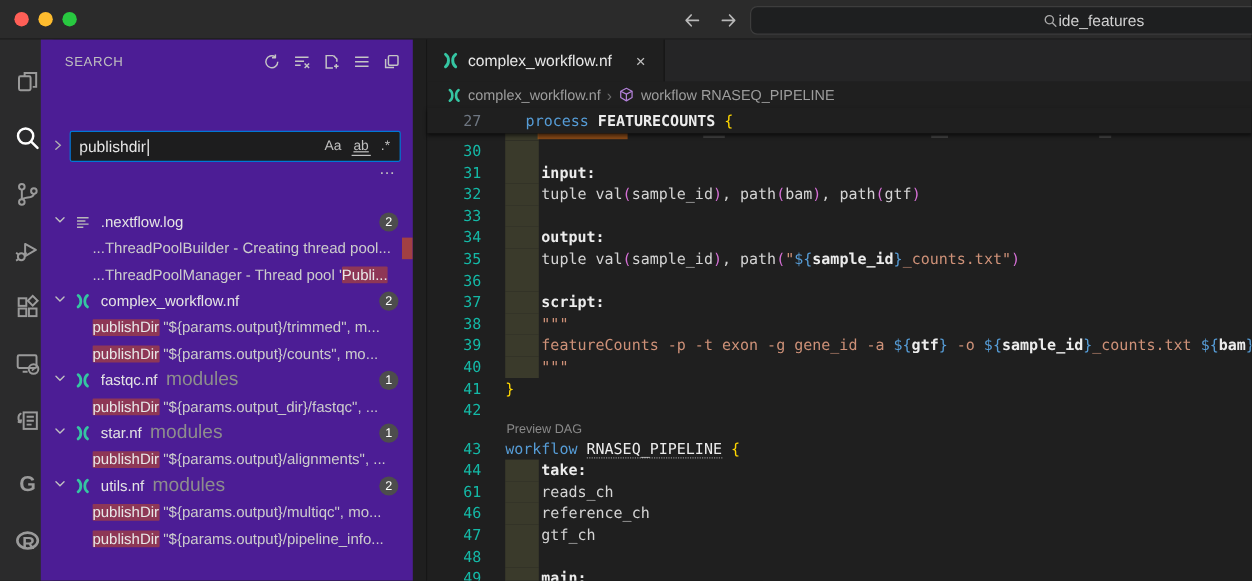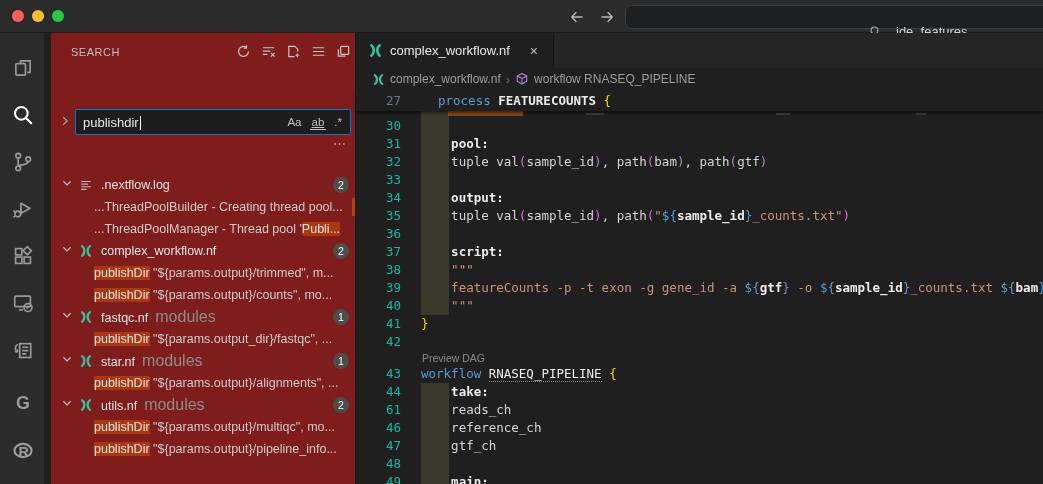--- a/index.html
+++ b/index.html
@@ -12,33 +12,33 @@
               background:#2b2b2b; border-bottom:1px solid #1a1a1a; }
   .traffic { position:absolute; top:10px; width:12px; height:12px; border-radius:50%; }
   .t-red   { left:12px;  background:#ff5f57; }
   .t-yel   { left:32px;  background:#febc2e; }
   .t-grn   { left:52px;  background:#28c840; }
   .navbtn  { position:absolute; top:6px; width:22px; height:22px; display:flex;
              align-items:center; justify-content:center; color:#b8b8b8; }
   .nav-back { left:566px; } .nav-fwd { left:596px; }
   .cmdcenter { position:absolute; left:625px; top:5px; right:-8px; height:24px;
                background:#1e1f20; border:1px solid #3d3d3d; border-radius:6px; }
-  .cmdcenter-inner { position:absolute; left:243px; top:14px; height:22px; display:flex;
-               align-items:center; gap:14px; color:#cfcfcf; font-size:13px; }
+  .cmdcenter-inner { position:absolute; left:243px; top:0; height:22px; display:flex;
+               align-items:center; gap:0; color:#cfcfcf; font-size:13px; }
 
   
   .activitybar { position:absolute; left:0; top:33px; width:45px; bottom:0;
                  background:#2b2b2c; border-right:1px solid #1d1d1d; }
   .ab-item { position:absolute; left:0; width:45px; height:40px; display:flex;
              align-items:center; justify-content:center; color:#9a9a9a; }
   .ab-item.active { color:#ffffff; }
 
   
-  .sidebar { position:absolute; left:51px; top:33px; width:310px; bottom:0;
-             background:#7f1d1d; overflow:hidden; }
+  .sidebar { position:absolute; left:34px; top:33px; width:310px; bottom:0;
+             background:#4c1d95; overflow:hidden; }
   .sb-header { position:absolute; left:0; top:0; width:100%; height:35px; }
   .sb-title { position:absolute; left:20px; top:13px; font-size:11px; color:#bfbfbf;
               letter-spacing:0.5px; }
   .sb-actions { position:absolute; right:10px; top:10px; display:flex; gap:9px; color:#c5c5c5; }
   .sb-actions .act { width:16px; height:16px; display:flex; align-items:center; justify-content:center; }
 
   .replace-toggle { position:absolute; left:8px; top:82px; color:#b0b0b0; }
   .searchbox { position:absolute; left:24px; top:76px; width:318px; max-width:calc(100% - 34px);
                height:26px; background:#1d1d1e; border:1px solid #0078d4; border-radius:2px;
                display:flex; align-items:center; }
@@ -409,21 +409,21 @@
         </div>
       <div class="sliver">
         <div class="olive"></div>
           <div class="brown"></div>
         <div class="speck" style="left:230px;width:18px"></div>
         <div class="speck" style="left:420px;width:14px"></div>
         <div class="speck" style="left:560px;width:10px"></div>
       </div>
       <div id="code-lines">
           <div class="cl"><span class="indent-block"></span><span class="ln">30</span><span class="ctext"></span></div>
-          <div class="cl"><span class="indent-block"></span><span class="ln">31</span><span class="ctext"><span class="tk-pl">    </span><span class="tk-lbl">pool:</span></span></div>
+          <div class="cl"><span class="indent-block"></span><span class="ln">31</span><span class="ctext"><span class="tk-pl">    </span><span class="tk-lbl">input:</span></span></div>
           <div class="cl"><span class="indent-block"></span><span class="ln">32</span><span class="ctext"><span class="tk-pl">    </span><span class="tk-pl">tuple val</span><span class="tk-pp">(</span><span class="tk-pl">sample_id</span><span class="tk-pp">)</span><span class="tk-pl">, path</span><span class="tk-pp">(</span><span class="tk-pl">bam</span><span class="tk-pp">)</span><span class="tk-pl">, path</span><span class="tk-pp">(</span><span class="tk-pl">gtf</span><span class="tk-pp">)</span></span></div>
           <div class="cl"><span class="indent-block"></span><span class="ln">33</span><span class="ctext"></span></div>
           <div class="cl"><span class="indent-block"></span><span class="ln">34</span><span class="ctext"><span class="tk-pl">    </span><span class="tk-lbl">output:</span></span></div>
           <div class="cl"><span class="indent-block"></span><span class="ln">35</span><span class="ctext"><span class="tk-pl">    </span><span class="tk-pl">tuple val</span><span class="tk-pp">(</span><span class="tk-pl">sample_id</span><span class="tk-pp">)</span><span class="tk-pl">, path</span><span class="tk-pp">(</span><span class="tk-s">"</span><span class="tk-ib">${</span><span class="tk-iv">sample_id</span><span class="tk-ib">}</span><span class="tk-s">_counts.txt"</span><span class="tk-pp">)</span></span></div>
           <div class="cl"><span class="indent-block"></span><span class="ln">36</span><span class="ctext"></span></div>
           <div class="cl"><span class="indent-block"></span><span class="ln">37</span><span class="ctext"><span class="tk-pl">    </span><span class="tk-lbl">script:</span></span></div>
           <div class="cl"><span class="indent-block"></span><span class="ln">38</span><span class="ctext"><span class="tk-pl">    </span><span class="tk-s">"""</span></span></div>
           <div class="cl"><span class="indent-block"></span><span class="ln">39</span><span class="ctext"><span class="tk-pl">    </span><span class="tk-s">featureCounts -p -t exon -g gene_id -a </span><span class="tk-ib">${</span><span class="tk-iv">gtf</span><span class="tk-ib">}</span><span class="tk-s"> -o </span><span class="tk-ib">${</span><span class="tk-iv">sample_id</span><span class="tk-ib">}</span><span class="tk-s">_counts.txt </span><span class="tk-ib">${</span><span class="tk-iv">bam</span><span class="tk-ib">}</span></span></div>
           <div class="cl"><span class="indent-block"></span><span class="ln">40</span><span class="ctext"><span class="tk-pl">    </span><span class="tk-s">"""</span></span></div>
           <div class="cl"><span class="ln">41</span><span class="ctext"><span class="tk-y">}</span></span></div>

